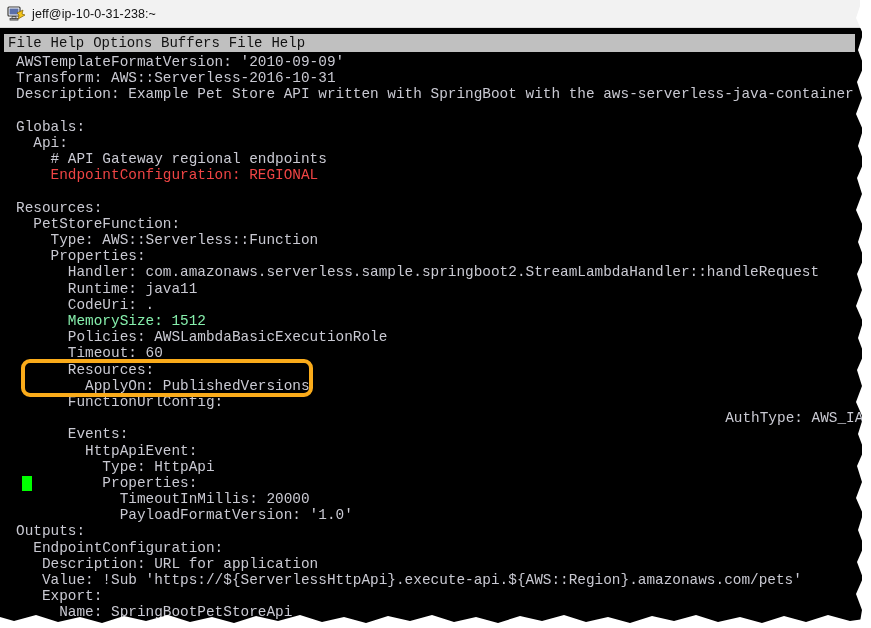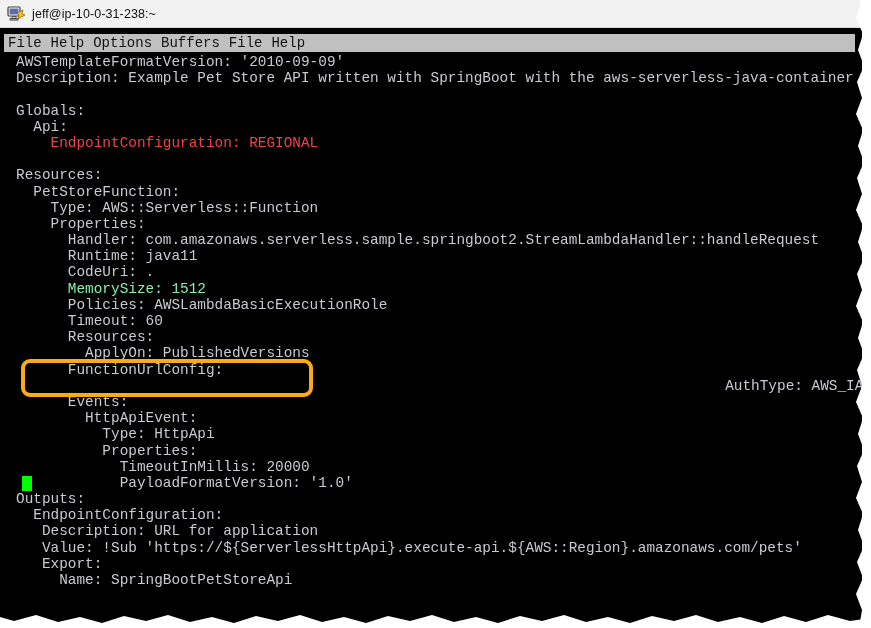--- a/index.html
+++ b/index.html
@@ -168,24 +168,26 @@
       <span class="menu-item">Help</span>
       <span class="menu-item">Options</span>
       <span class="menu-item">Buffers</span>
       <span class="menu-item">File</span>
       <span class="menu-item">Help</span>
     </div>
 
     <div id="buffer">
       <div id="code-lines">
           <div class="code-line" style="color: rgb(201, 201, 210);">AWSTemplateFormatVersion: '2010-09-09'</div>
+          <div class="code-line" style="color: rgb(201, 201, 210);">Transform: AWS::Serverless-2016-10-31</div>
           <div class="code-line" style="color: rgb(201, 201, 210);">Description: Example Pet Store API written with SpringBoot with the aws-serverless-java-container library</div>
           <div class="code-line" style="color: rgb(201, 201, 210);"></div>
           <div class="code-line" style="color: rgb(201, 201, 210);">Globals:</div>
           <div class="code-line" style="color: rgb(201, 201, 210);">  Api:</div>
+          <div class="code-line" style="color: rgb(201, 201, 210);">    # API Gateway regional endpoints</div>
           <div class="code-line" style="color: #ef4444;">    EndpointConfiguration: REGIONAL</div>
           <div class="code-line" style="color: rgb(201, 201, 210);"></div>
           <div class="code-line" style="color: rgb(201, 201, 210);">Resources:</div>
           <div class="code-line" style="color: rgb(201, 201, 210);">  PetStoreFunction:</div>
           <div class="code-line" style="color: rgb(201, 201, 210);">    Type: AWS::Serverless::Function</div>
           <div class="code-line" style="color: rgb(201, 201, 210);">    Properties:</div>
           <div class="code-line" style="color: rgb(201, 201, 210);">      Handler: com.amazonaws.serverless.sample.springboot2.StreamLambdaHandler::handleRequest</div>
           <div class="code-line" style="color: rgb(201, 201, 210);">      Runtime: java11</div>
           <div class="code-line" style="color: rgb(201, 201, 210);">      CodeUri: .</div>
           <div class="code-line" style="color: #86efac;">      MemorySize: 1512</div>

